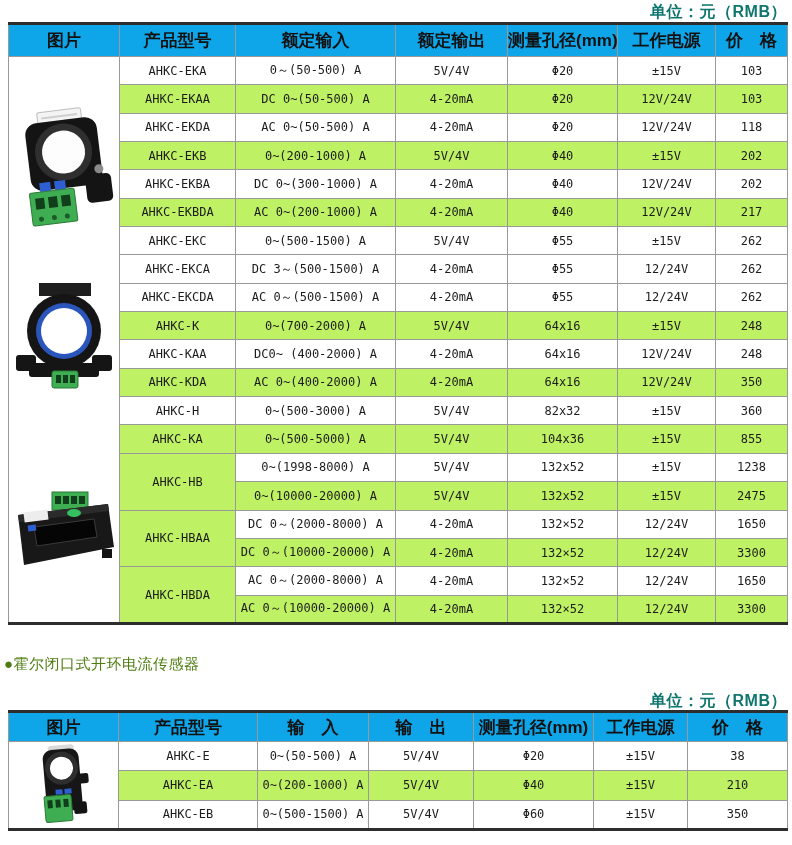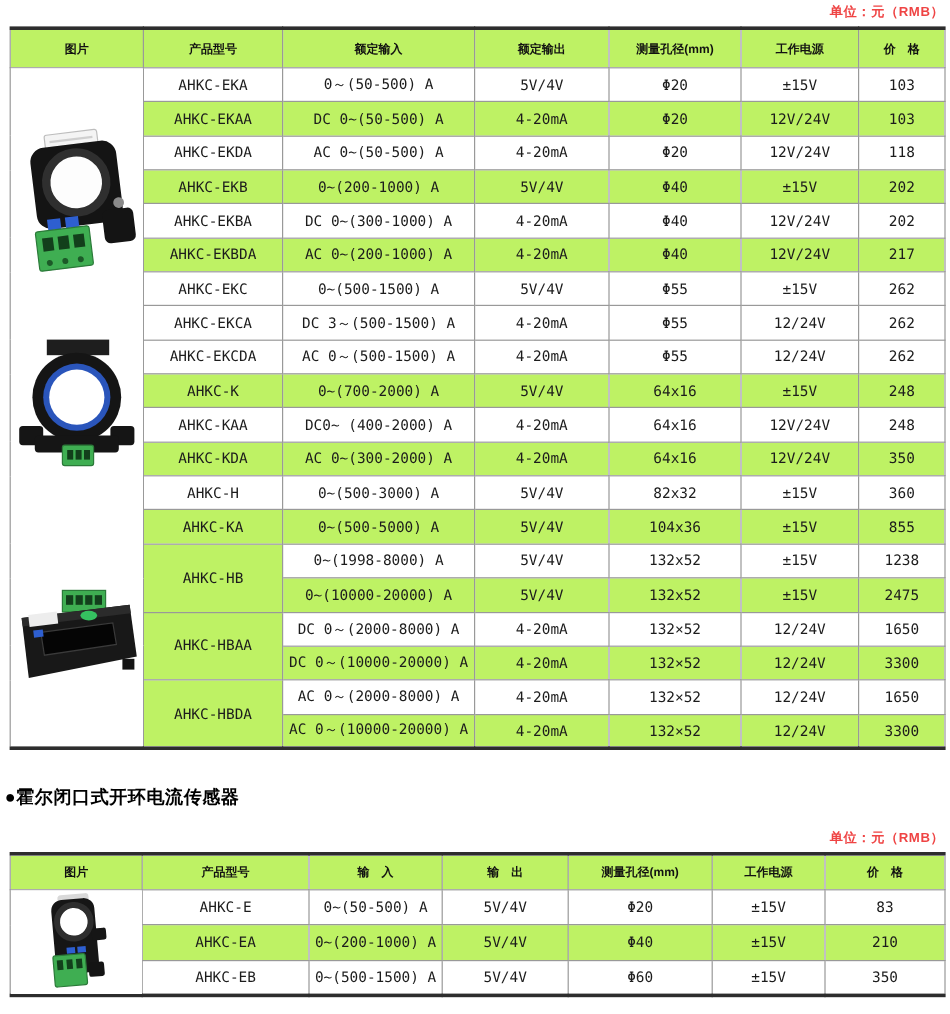--- a/index.html
+++ b/index.html
@@ -1,36 +1,36 @@
 <!DOCTYPE html>
 <html><head>
 <meta charset="utf-8">
 <style>
   * { margin:0; padding:0; box-sizing:border-box; }
   html,body { width:792px; height:845px; background:#ffffff;
               font-family:"Liberation Sans","DejaVu Sans",sans-serif; }
   .page { position:relative; width:792px; height:845px; overflow:hidden; background:#fff; }
 
-  .unit-label { position:absolute; right:5px; font-size:11px; font-weight:700;
-                color:#ef4444; letter-spacing:.5px; }
+  .unit-label { position:absolute; right:5px; font-size:16px; font-weight:700;
+                color:#0f766e; letter-spacing:.5px; }
   .u1 { top:2px; }
   .u2 { top:691px; }
 
   .section-title { position:absolute; left:4px; top:655px; font-size:15px;
-                   font-weight:700; color:#000000; letter-spacing:.5px;text-align:right; }
+                   font-weight:400; color:#4d7c0f; letter-spacing:.5px;text-align:right; }
 
   table.spec { position:absolute; left:8px; width:779px; border-collapse:collapse;
                table-layout:fixed; background:#fff;
                border-top:3px solid #2d2d2d; border-bottom:3px solid #2d2d2d; }
   .t1 { top:22px; }
   .t2 { top:710px; }
 
   th, td { border:1px solid #999; text-align:center; vertical-align:middle;
            overflow:hidden; white-space:nowrap; }
-  th { font-size:10px; font-weight:700; color:#111; background:#bef264;
+  th { font-size:17px; font-weight:700; color:#111; background:#0ea5e9;
        font-family:"Liberation Sans","DejaVu Sans",sans-serif; }
   td { font-size:12px; color:#1c1c1c;
        font-family:"DejaVu Sans Mono","Liberation Sans",sans-serif; }
 
   .t1 thead tr { height:33px; }
   .t1 tbody tr { height:28.35px; }
   .t2 thead tr { height:30px; }
   .t2 tbody tr { height:29.3px; }
 
   tr.shaded td { background:#bef264; }
@@ -218,21 +218,21 @@
         <tr>
           <td>AHKC-KAA</td>
           <td>DC0~ (400-2000) A</td>
           <td>4-20mA</td>
           <td>64x16</td>
           <td>12V/24V</td>
           <td>248</td>
         </tr>
         <tr class="shaded">
           <td>AHKC-KDA</td>
-          <td>AC 0~(300-2000) A</td>
+          <td>AC 0~(400-2000) A</td>
           <td>4-20mA</td>
           <td>64x16</td>
           <td>12V/24V</td>
           <td>350</td>
         </tr>
         <tr>
           <td>AHKC-H</td>
           <td>0~(500-3000) A</td>
           <td>5V/4V</td>
           <td>82x32</td>
@@ -337,21 +337,21 @@
       <rect x="31" y="56" width="5" height="8" fill="#123f1b"></rect>
       <rect x="41" y="60" width="13" height="12" rx="2" fill="#141414"></rect>
     </g>
   </svg>
 </td>
           <td>AHKC-E</td>
           <td>0~(50-500) A</td>
           <td>5V/4V</td>
           <td>Φ20</td>
           <td>±15V</td>
-          <td>83</td>
+          <td>38</td>
         </tr>
         <tr class="shaded">
           <td>AHKC-EA</td>
           <td>0~(200-1000) A</td>
           <td>5V/4V</td>
           <td>Φ40</td>
           <td>±15V</td>
           <td>210</td>
         </tr>
         <tr>

